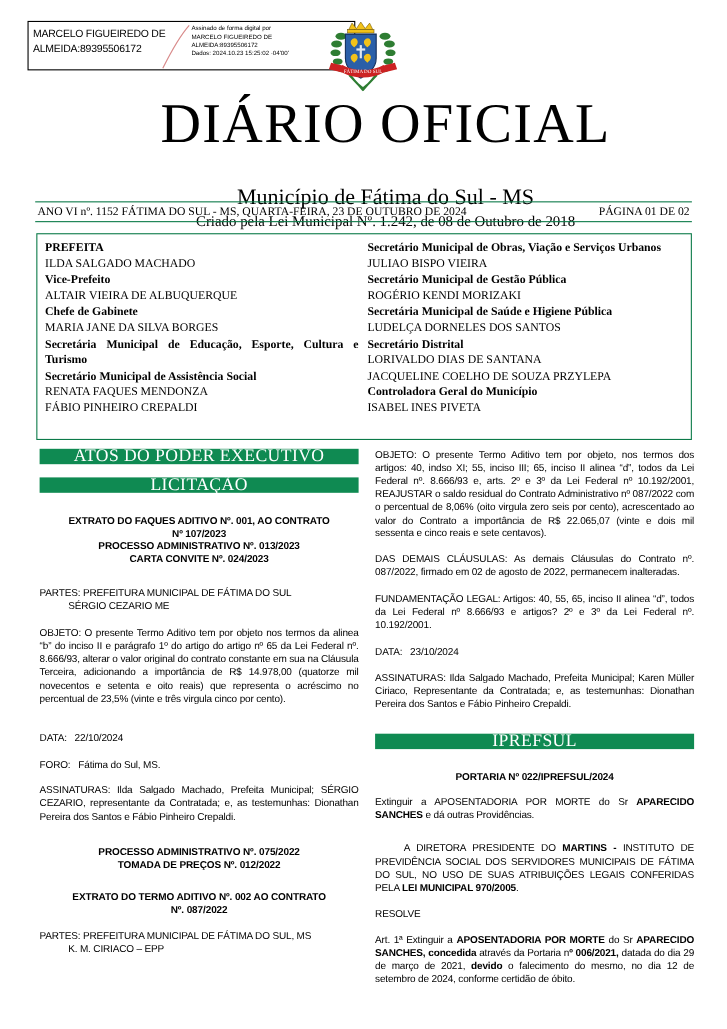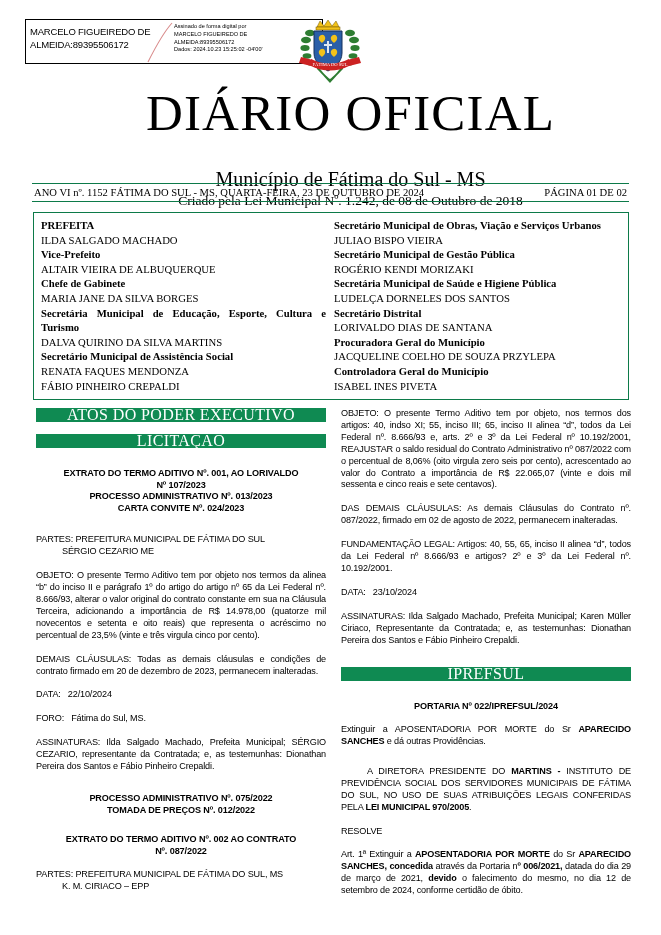--- a/index.html
+++ b/index.html
@@ -128,61 +128,58 @@
 
   <div class="offbox">
     <div class="offcol left">
       <div class="off-role">PREFEITA</div>
       <div class="off-name">ILDA SALGADO MACHADO</div>
       <div class="off-role">Vice-Prefeito</div>
       <div class="off-name">ALTAIR VIEIRA DE ALBUQUERQUE</div>
       <div class="off-role">Chefe de Gabinete</div>
       <div class="off-name">MARIA JANE DA SILVA BORGES</div>
       <div class="off-role just">Secretária Municipal de Educação, Esporte, Cultura e Turismo</div>
-      <div class="off-name">DALVA QUIRINO DA SILVA MARTINS</div>
       <div class="off-role">Secretário Municipal de Assistência Social</div>
       <div class="off-name">RENATA FAQUES MENDONZA</div>
       <div class="off-name">FÁBIO PINHEIRO CREPALDI</div>
     </div>
     <div class="offcol right">
       <div class="off-role">Secretário Municipal de Obras, Viação e Serviços Urbanos</div>
       <div class="off-name">JULIAO BISPO VIEIRA</div>
       <div class="off-role">Secretário Municipal de Gestão Pública</div>
       <div class="off-name">ROGÉRIO KENDI MORIZAKI</div>
       <div class="off-role">Secretária Municipal de Saúde e Higiene Pública</div>
       <div class="off-name">LUDELÇA DORNELES DOS SANTOS</div>
       <div class="off-role">Secretário Distrital</div>
       <div class="off-name">LORIVALDO DIAS DE SANTANA</div>
-      <div class="off-role">Procuradora Geral do Município</div>
       <div class="off-name">JACQUELINE COELHO DE SOUZA PRZYLEPA</div>
       <div class="off-role">Controladora Geral do Município</div>
       <div class="off-name">ISABEL INES PIVETA</div>
     </div>
   </div>
 
   <div class="col left">
     <div class="banner">ATOS DO PODER EXECUTIVO</div>
     <div class="gap6"></div>
     <div class="banner">LICITAÇÃO</div>
     <div class="gap14"></div>
 
-    <div class="head">EXTRATO DO TERMO ADITIVO Nº. 001, AO LORIVALDO</div>
+    <div class="head">EXTRATO DO FAQUES ADITIVO Nº. 001, AO CONTRATO</div>
     <div class="head">Nº 107/2023</div>
     <div class="head">PROCESSO ADMINISTRATIVO Nº. 013/2023</div>
     <div class="head">CARTA CONVITE Nº. 024/2023</div>
 
     <div class="gap20"></div>
     <div class="para left">PARTES: PREFEITURA MUNICIPAL DE FÁTIMA DO SUL</div>
     <div class="para left"><span class="indent"></span><span>SÉRGIO CEZARIO ME</span></div>
 
     <div class="gap12"></div>
     <div class="para">OBJETO: O presente Termo Aditivo tem por objeto nos termos da alinea “b” do inciso II e parágrafo 1º do artigo do artigo nº 65 da Lei Federal nº. 8.666/93, alterar o valor original do contrato constante em sua na Cláusula Terceira, adicionando a importância de R$ 14.978,00 (quatorze mil novecentos e setenta e oito reais) que representa o acréscimo no percentual de 23,5% (vinte e três virgula cinco por cento).</div>
 
     <div class="gap12"></div>
-    <div class="para">DEMAIS CLÁUSULAS: Todas as demais cláusulas e condições de contrato firmado em 20 de dezembro de 2023, permanecem inalteradas.</div>
 
     <div class="gap12"></div>
     <div class="para left"><span>DATA:</span>&nbsp;&nbsp;&nbsp;<span>22/10/2024</span></div>
 
     <div class="gap12"></div>
     <div class="para left"><span>FORO:</span>&nbsp;&nbsp;&nbsp;<span>Fátima do Sul, MS.</span></div>
 
     <div class="gap12"></div>
     <div class="para">ASSINATURAS:   Ilda Salgado Machado, Prefeita Municipal; SÉRGIO CEZARIO, representante da Contratada; e, as testemunhas: Dionathan Pereira dos Santos e Fábio Pinheiro Crepaldi.</div>
 

